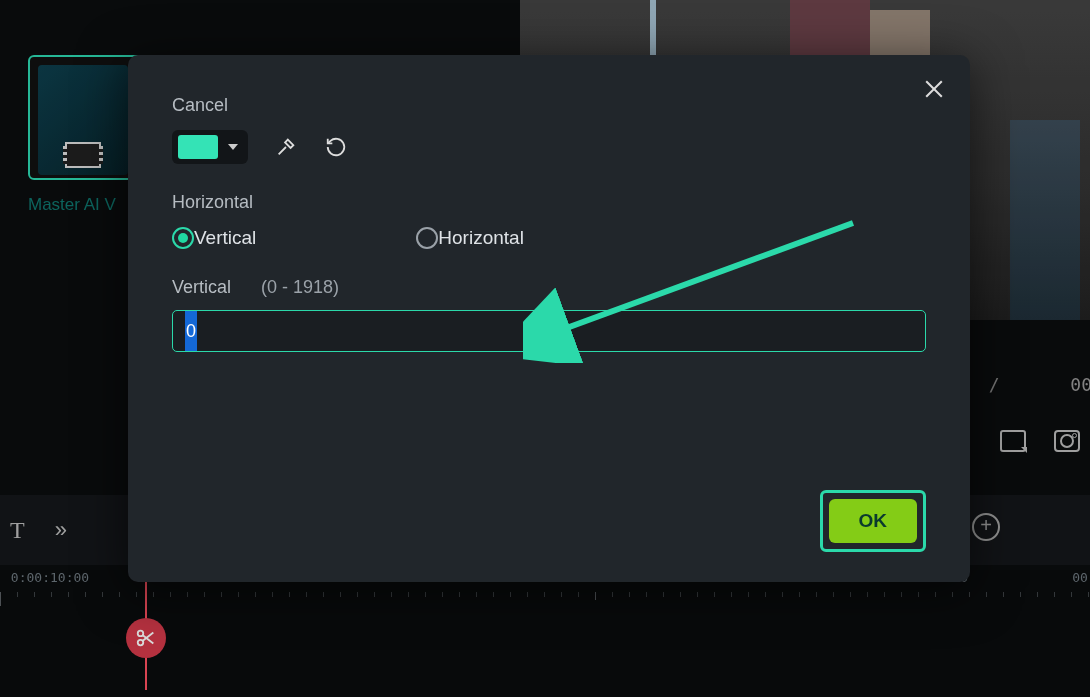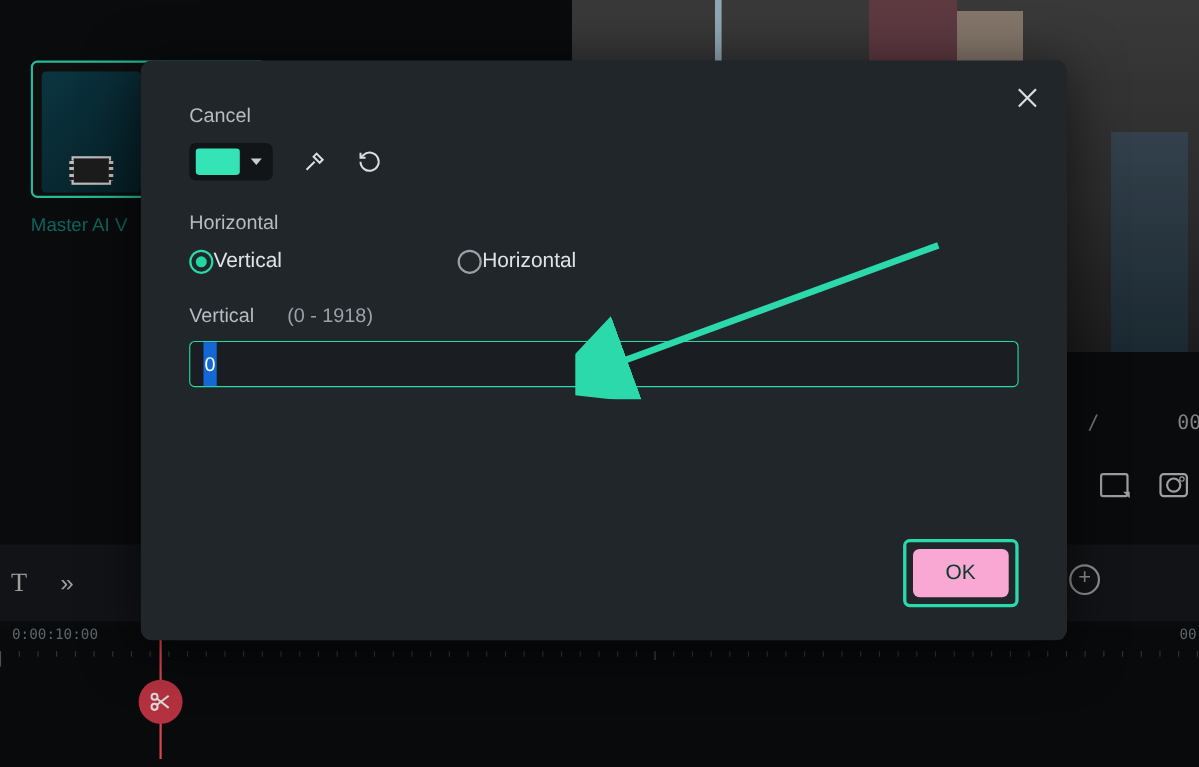--- a/index.html
+++ b/index.html
@@ -92,21 +92,21 @@
     width:100%; height:42px; background:#1a1e22; border:1.5px solid #2bd9aa;
     border-radius:5px; padding:0 12px; color:#fff; font-size:18px; font-family:inherit;
     outline:none;
   }
   .pos-input::selection{ background:#1468d6; color:#fff; }
   .sel-fake { position:absolute; pointer-events:none; }
   .sel-box { display:inline-block; background:#1468d6; color:#fff; padding:0 1px; font-size:18px; line-height:40px;}
 
   .btn-row { position:absolute; right:44px; bottom:30px; display:flex; gap:20px;}
   .btn { height:44px; padding:0 30px; border-radius:6px; font-size:19px; display:flex; align-items:center; justify-content:center; cursor:pointer; border:none;}
-  .btn-ok { background:#f9a8d4; color:#0a3a2e; font-weight:400;}
+  .btn-ok { background:#84cc16; color:#0a3a2e; font-weight:700;}
   .ok-wrap { padding:6px; border:3px solid #2bd9aa; border-radius:6px;}
   .btn-cancel { background:#3a4047; color:#e3e6e9;}
 
   
   .arrow { position:absolute; left:395px; top:158px; pointer-events:none;}
 </style>
 </head>
 <body>
 
 <div class="app">

